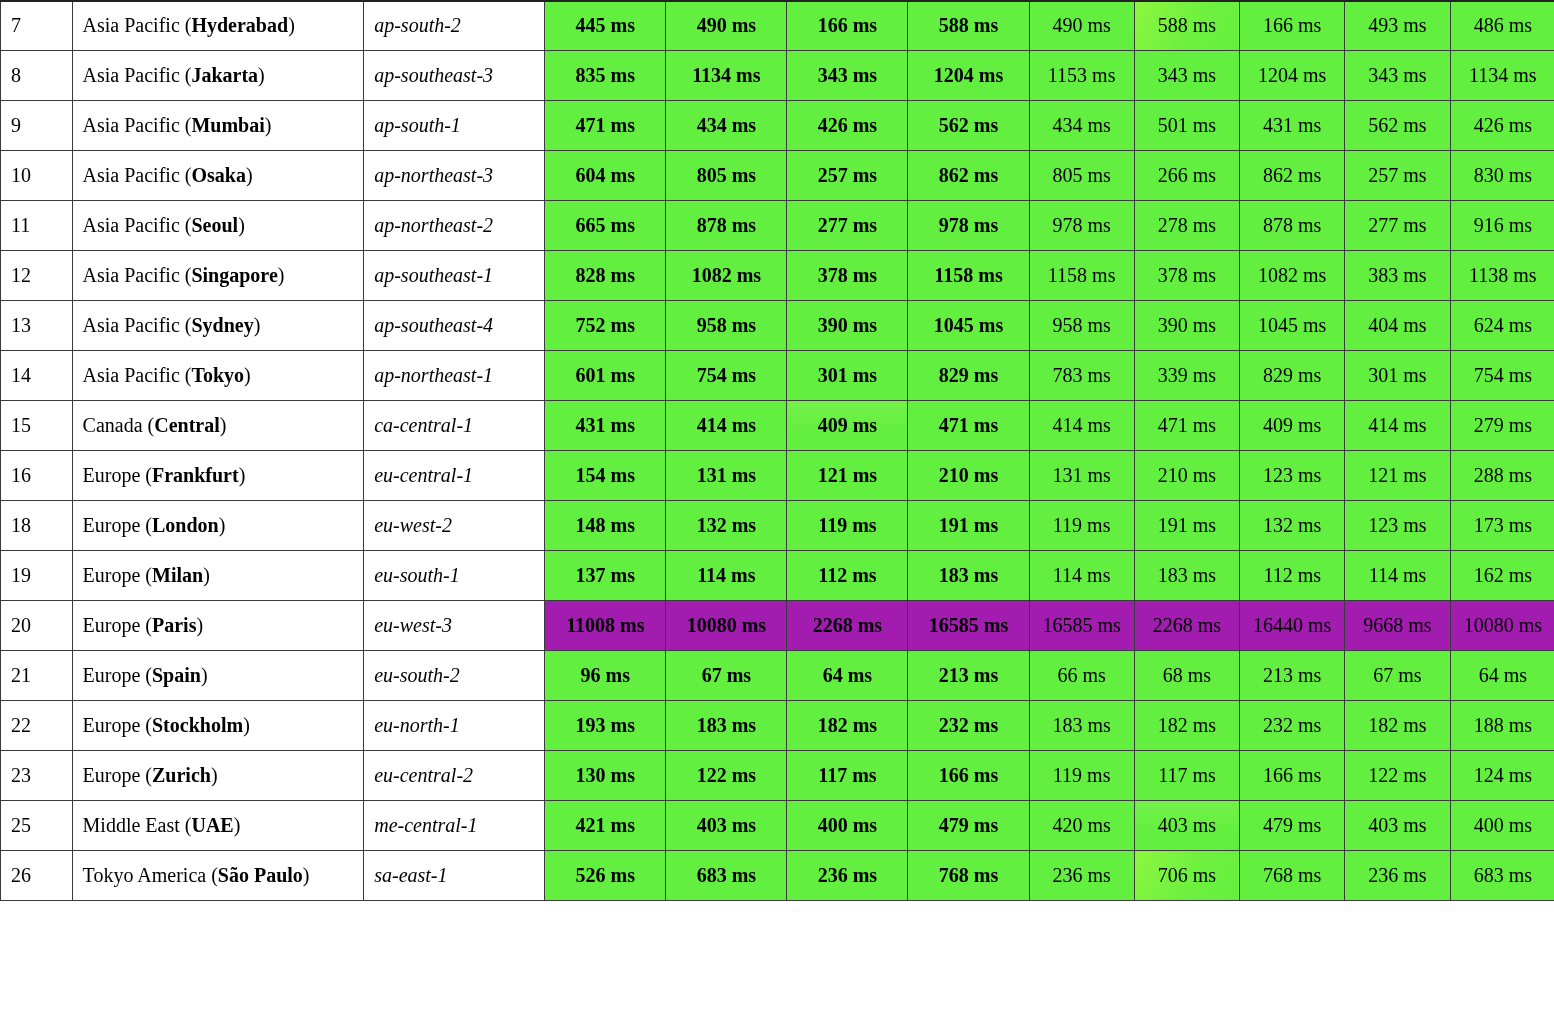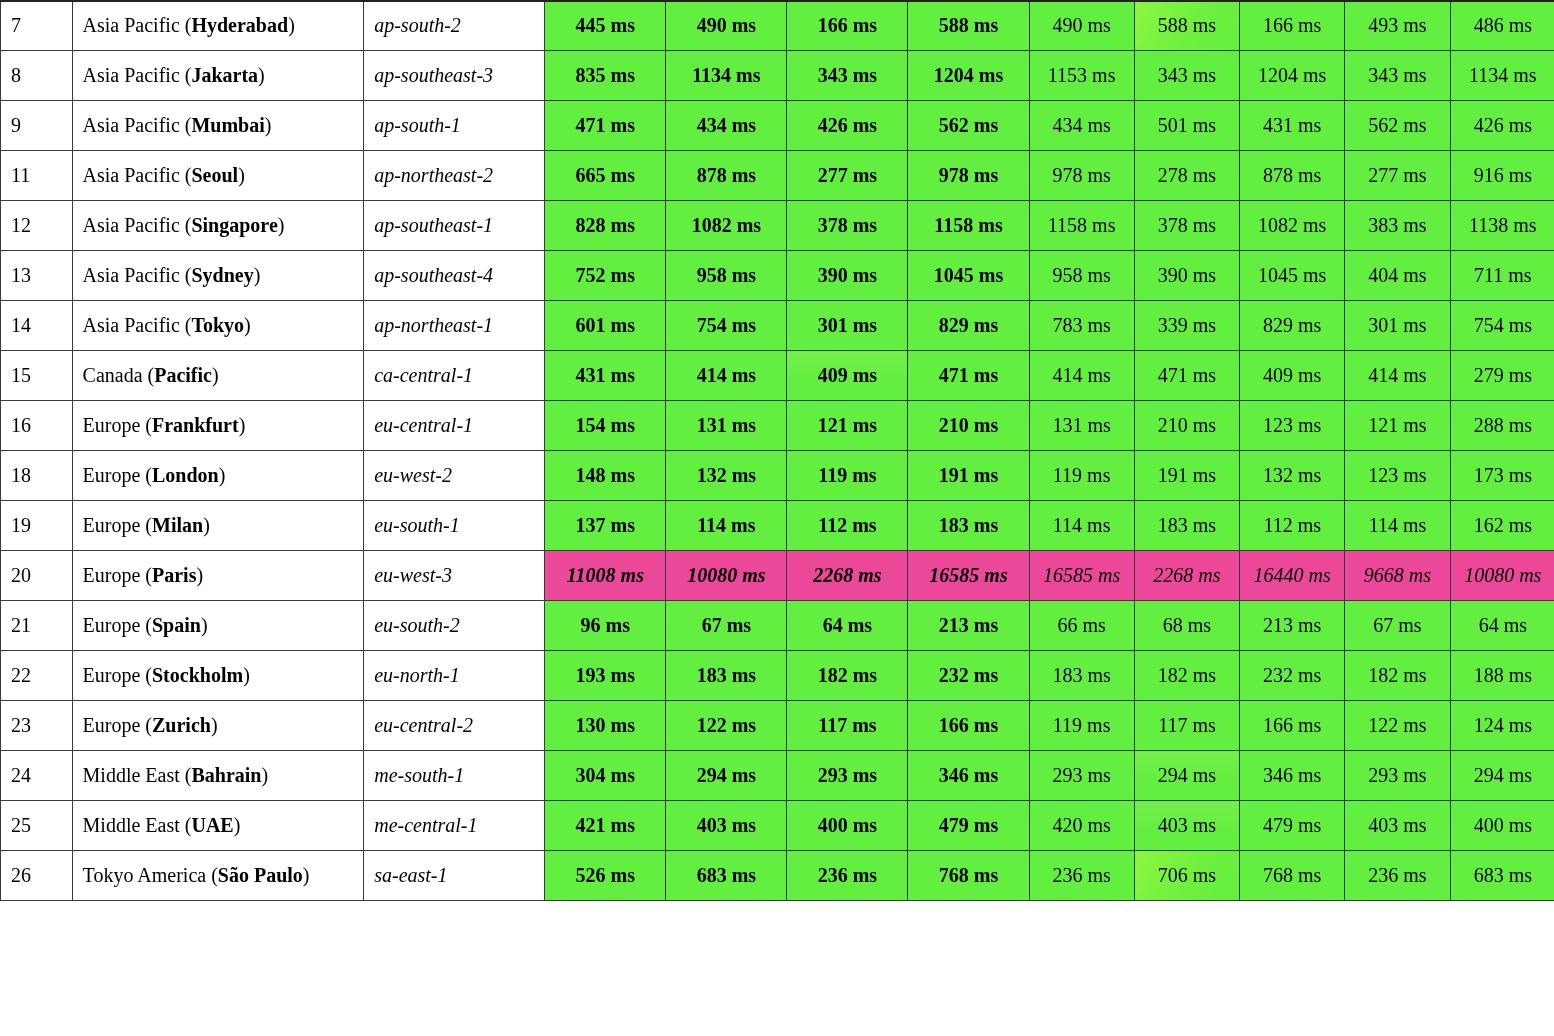--- a/index.html
+++ b/index.html
@@ -75,22 +75,21 @@
   td.ok {
     background: #63ef3f;
   }
   td.ok.tint-a {
     background: linear-gradient(180deg, #74f04a 0%, #63ef3f 60%, #63ef3f 100%);
   }
   td.ok.tint-b {
     background: linear-gradient(120deg, #8cf73e 0%, #6ff03f 55%, #63ef3f 100%);
   }
   td.bad {
-    background: #ec4899;
-    font-style: italic;
+    background: #a21caf;
   }
 
   
   tr.rule td {
     border-top: 2px solid #222222;
   }
 </style>
 </head>
 <body>
 
@@ -161,20 +160,34 @@
           <td class="val ok bold">434 ms</td>
           <td class="val ok bold">426 ms</td>
           <td class="val ok bold">562 ms</td>
           <td class="val ok">434 ms</td>
           <td class="val ok">501 ms</td>
           <td class="val ok">431 ms</td>
           <td class="val ok">562 ms</td>
           <td class="val ok">426 ms</td>
         </tr>
         <tr>
+          <td class="idx">10</td>
+          <td class="region"><span>Asia Pacific (</span><b>Osaka</b><span>)</span></td>
+          <td class="code">ap-northeast-3</td>
+          <td class="val ok bold">604 ms</td>
+          <td class="val ok bold">805 ms</td>
+          <td class="val ok bold">257 ms</td>
+          <td class="val ok bold">862 ms</td>
+          <td class="val ok">805 ms</td>
+          <td class="val ok">266 ms</td>
+          <td class="val ok">862 ms</td>
+          <td class="val ok">257 ms</td>
+          <td class="val ok">830 ms</td>
+        </tr>
+        <tr>
           <td class="idx">11</td>
           <td class="region"><span>Asia Pacific (</span><b>Seoul</b><span>)</span></td>
           <td class="code">ap-northeast-2</td>
           <td class="val ok bold">665 ms</td>
           <td class="val ok bold">878 ms</td>
           <td class="val ok bold">277 ms</td>
           <td class="val ok bold">978 ms</td>
           <td class="val ok">978 ms</td>
           <td class="val ok">278 ms</td>
           <td class="val ok">878 ms</td>
@@ -200,39 +213,39 @@
           <td class="region"><span>Asia Pacific (</span><b>Sydney</b><span>)</span></td>
           <td class="code">ap-southeast-4</td>
           <td class="val ok bold">752 ms</td>
           <td class="val ok bold">958 ms</td>
           <td class="val ok bold">390 ms</td>
           <td class="val ok bold">1045 ms</td>
           <td class="val ok">958 ms</td>
           <td class="val ok">390 ms</td>
           <td class="val ok">1045 ms</td>
           <td class="val ok">404 ms</td>
-          <td class="val ok">711 ms</td>
+          <td class="val ok">624 ms</td>
         </tr>
         <tr>
           <td class="idx">14</td>
           <td class="region"><span>Asia Pacific (</span><b>Tokyo</b><span>)</span></td>
           <td class="code">ap-northeast-1</td>
           <td class="val ok bold">601 ms</td>
           <td class="val ok bold">754 ms</td>
           <td class="val ok bold">301 ms</td>
           <td class="val ok bold">829 ms</td>
           <td class="val ok">783 ms</td>
           <td class="val ok">339 ms</td>
           <td class="val ok">829 ms</td>
           <td class="val ok">301 ms</td>
           <td class="val ok">754 ms</td>
         </tr>
         <tr>
           <td class="idx">15</td>
-          <td class="region"><span>Canada (</span><b>Pacific</b><span>)</span></td>
+          <td class="region"><span>Canada (</span><b>Central</b><span>)</span></td>
           <td class="code">ca-central-1</td>
           <td class="val ok bold">431 ms</td>
           <td class="val ok bold">414 ms</td>
           <td class="val ok tint-a bold">409 ms</td>
           <td class="val ok bold">471 ms</td>
           <td class="val ok">414 ms</td>
           <td class="val ok">471 ms</td>
           <td class="val ok">409 ms</td>
           <td class="val ok">414 ms</td>
           <td class="val ok">279 ms</td>
@@ -329,34 +342,20 @@
           <td class="val ok bold">122 ms</td>
           <td class="val ok bold">117 ms</td>
           <td class="val ok bold">166 ms</td>
           <td class="val ok">119 ms</td>
           <td class="val ok">117 ms</td>
           <td class="val ok">166 ms</td>
           <td class="val ok">122 ms</td>
           <td class="val ok">124 ms</td>
         </tr>
         <tr>
-          <td class="idx">24</td>
-          <td class="region"><span>Middle East (</span><b>Bahrain</b><span>)</span></td>
-          <td class="code">me-south-1</td>
-          <td class="val ok bold">304 ms</td>
-          <td class="val ok bold">294 ms</td>
-          <td class="val ok bold">293 ms</td>
-          <td class="val ok bold">346 ms</td>
-          <td class="val ok">293 ms</td>
-          <td class="val ok tint-a">294 ms</td>
-          <td class="val ok">346 ms</td>
-          <td class="val ok">293 ms</td>
-          <td class="val ok">294 ms</td>
-        </tr>
-        <tr>
           <td class="idx">25</td>
           <td class="region"><span>Middle East (</span><b>UAE</b><span>)</span></td>
           <td class="code">me-central-1</td>
           <td class="val ok bold">421 ms</td>
           <td class="val ok bold">403 ms</td>
           <td class="val ok bold">400 ms</td>
           <td class="val ok bold">479 ms</td>
           <td class="val ok">420 ms</td>
           <td class="val ok tint-a">403 ms</td>
           <td class="val ok">479 ms</td>

